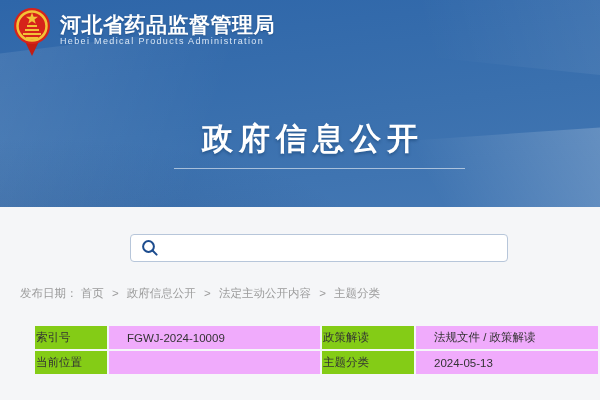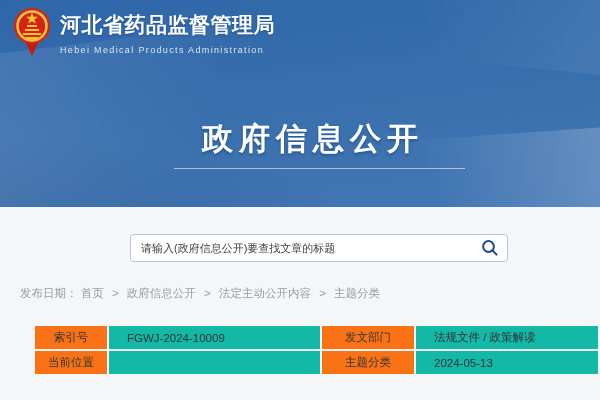--- a/index.html
+++ b/index.html
@@ -28,21 +28,21 @@
     transform:rotate(6deg);}
   
   .brand{position:absolute;left:13px;top:7px;display:flex;align-items:flex-start;cursor:pointer;}
   .emblem{width:38px;height:50px;display:block;}
   .brand-text{margin-left:9px;padding-top:6px;}
   .org-cn{
     color:#fff;font-size:21px;font-weight:bold;letter-spacing:0.5px;line-height:1.1;
     text-shadow:0 1px 2px rgba(10,40,80,.35);white-space:nowrap;
   }
   .org-en{
-    margin-top:9px;color:#d9e6f4;font-size:9px;letter-spacing:1.35px;white-space:nowrap;
+    margin-top:0;color:#d9e6f4;font-size:9px;letter-spacing:1.35px;white-space:nowrap;
   }
   
   .banner-title{
     position:absolute;left:202px;top:118px;
     color:#fff;font-size:31px;font-weight:bold;letter-spacing:6px;white-space:nowrap;
     text-shadow:0 2px 3px rgba(0,40,80,.35);
   }
   .banner-rule{
     position:absolute;left:174px;top:168px;width:291px;height:1px;
     background:rgba(255,255,255,0.55);
@@ -64,22 +64,22 @@
     position:absolute;left:20px;top:286px;font-size:11.5px;color:#9b9b9b;white-space:nowrap;
   }
   .crumb{color:#9b9b9b;cursor:pointer;margin-top:20px;}
   .crumb-sep{margin:0 5px;color:#9b9b9b;}
   
   .info-table{
     position:absolute;left:33px;top:324px;width:567px;
     border-collapse:separate;border-spacing:2px;table-layout:fixed;
     font-size:11.5px;color:#333;
   }
-  .info-table td{height:21px;background:#14b8a6;vertical-align:middle;overflow:hidden;white-space:nowrap;}
-  .info-table td.lab{background:#f97316;text-align:center;}
+  .info-table td{height:21px;background:#f0abfc;vertical-align:middle;overflow:hidden;white-space:nowrap;}
+  .info-table td.lab{background:#84cc16;text-align:left;}
   .info-table td.val{padding-left:18px;}
 </style>
 </head>
 <body>
 
 <div class="stage">
 
   <div class="hero">
     <div class="wave wave-a"></div>
     <div class="wave wave-b"></div>
@@ -101,21 +101,20 @@
         <div class="org-cn">河北省药品监督管理局</div>
         <div class="org-en">Hebei Medical Products Administration</div>
       </div>
     </div>
 
     <div class="banner-title">政府信息公开</div>
     <div class="banner-rule"></div>
   </div>
 
   <div class="search-box">
-    <input class="search-input" type="text" placeholder="请输入(政府信息公开)要查找文章的标题" style="">
     <button class="search-btn">
       <svg width="18" height="18" viewBox="0 0 18 18">
         <circle cx="7.5" cy="7.5" r="5.4" fill="none" stroke="#1c4c8e" stroke-width="2"></circle>
         <line x1="11.8" y1="11.8" x2="15.6" y2="15.6" stroke="#1c4c8e" stroke-width="2" stroke-linecap="round"></line>
       </svg>
     </button>
   </div>
 
   <div class="breadcrumb">
     <span>发布日期：</span>
@@ -132,21 +131,21 @@
     <colgroup>
       <col style="width:72px">
         <col style="width:211px">
         <col style="width:92px">
         <col>
     </colgroup>
     <tbody>
       <tr>
         <td class="lab">索引号</td>
         <td class="val">FGWJ-2024-10009</td>
-        <td class="lab">发文部门</td>
+        <td class="lab">政策解读</td>
         <td class="val">法规文件 / 政策解读</td>
       </tr>
       <tr>
         <td class="lab">当前位置</td>
         <td class="val"></td>
         <td class="lab">主题分类</td>
         <td class="val">2024-05-13</td>
       </tr>
     </tbody>
   </table>

